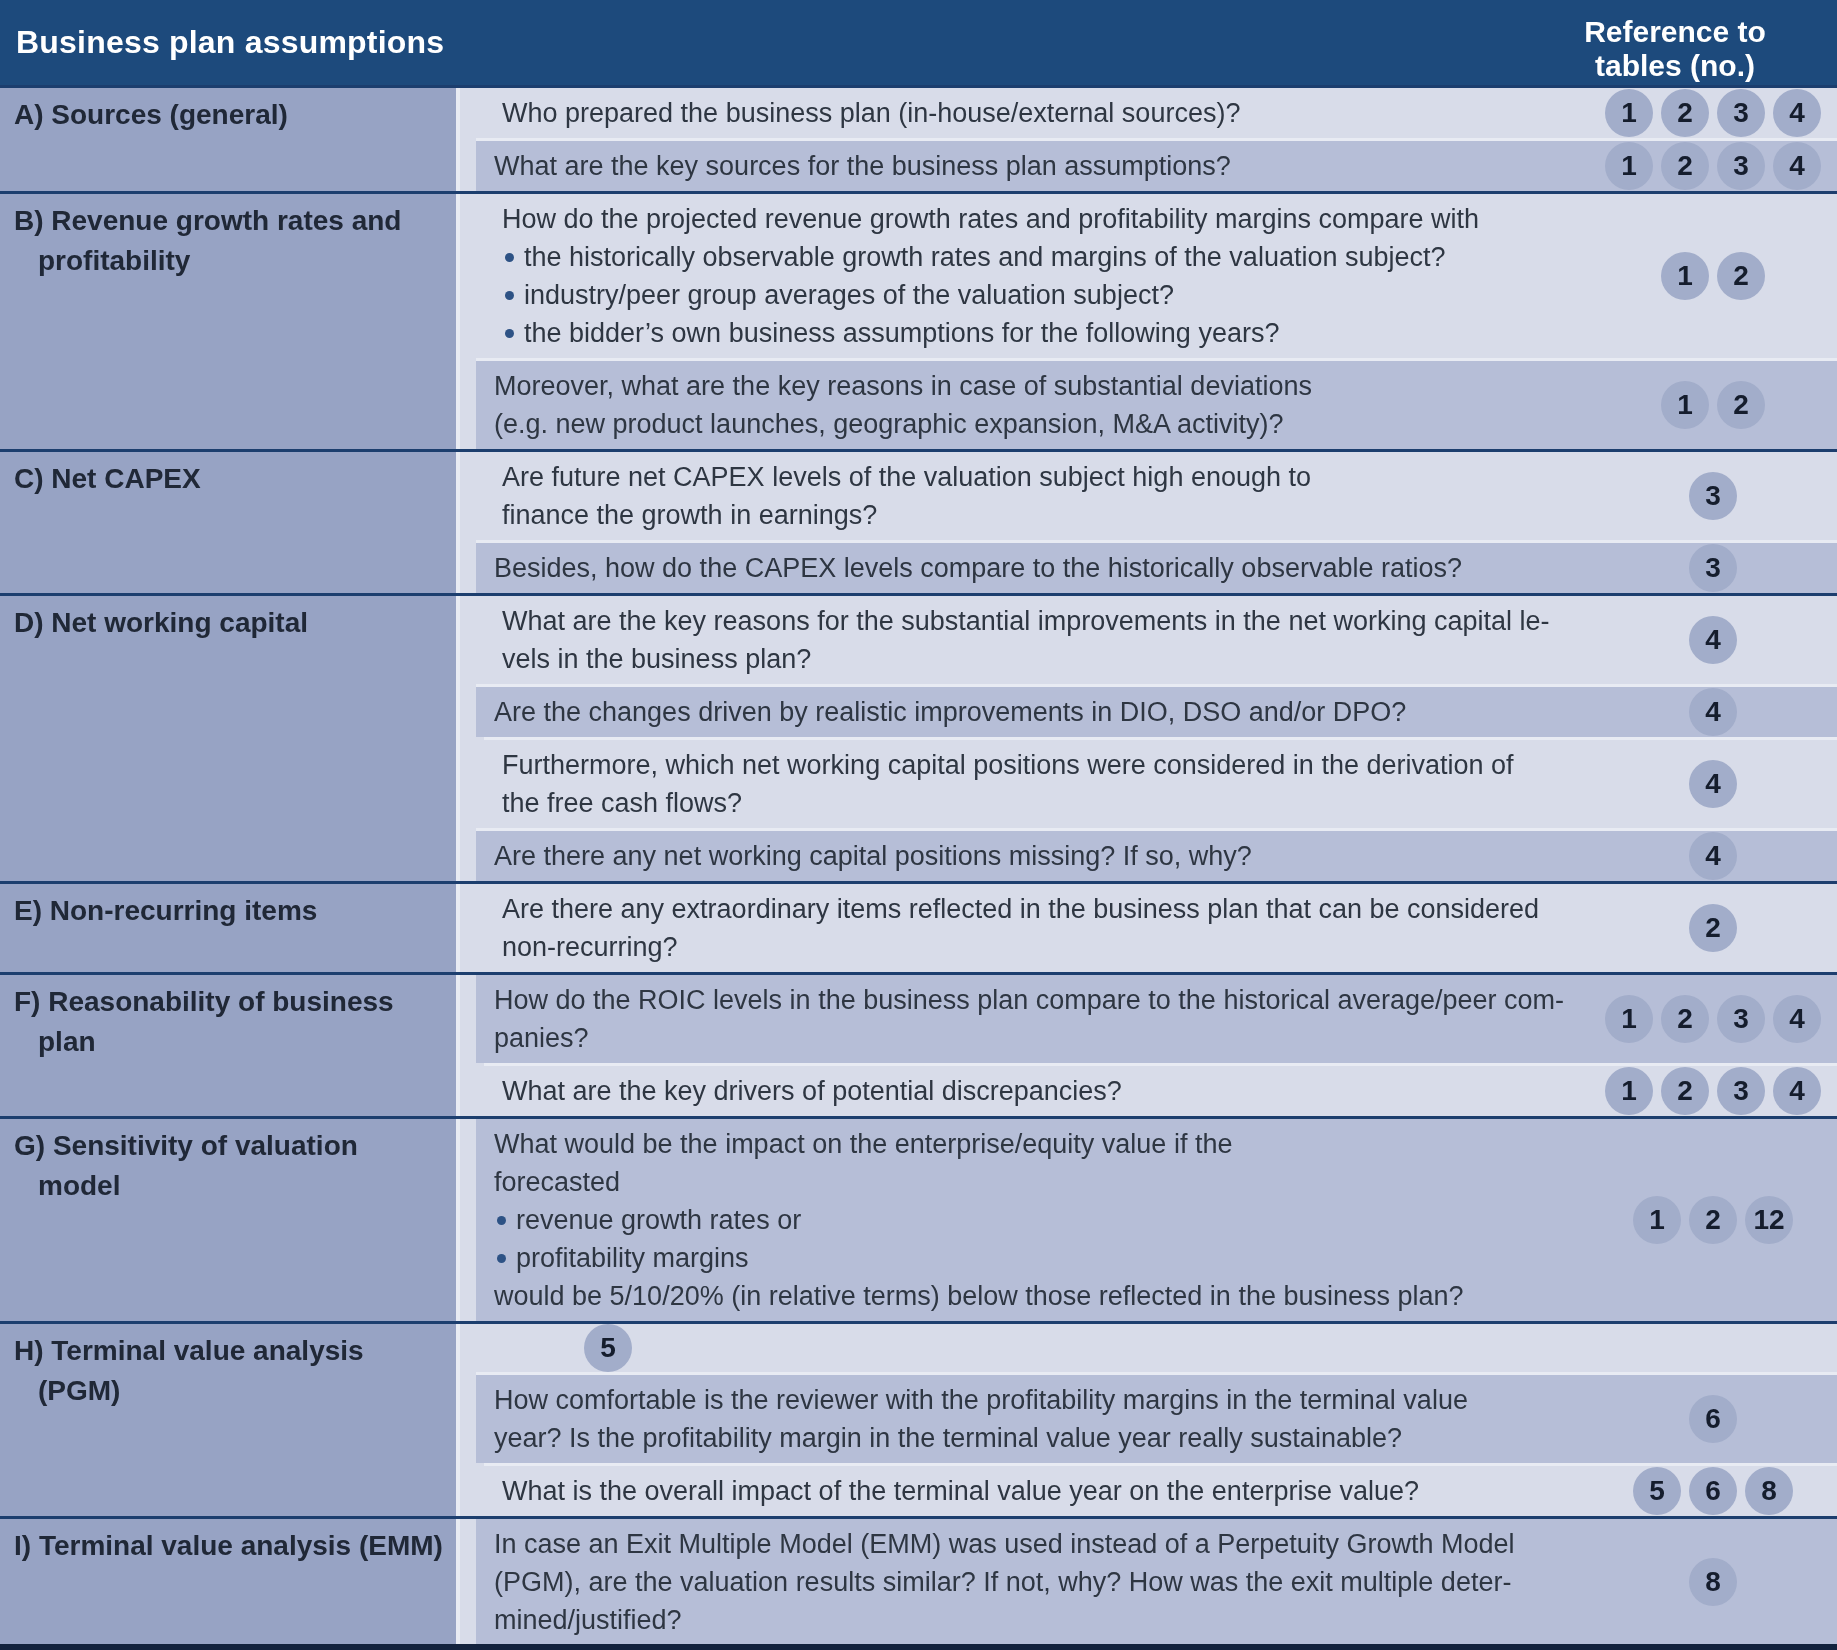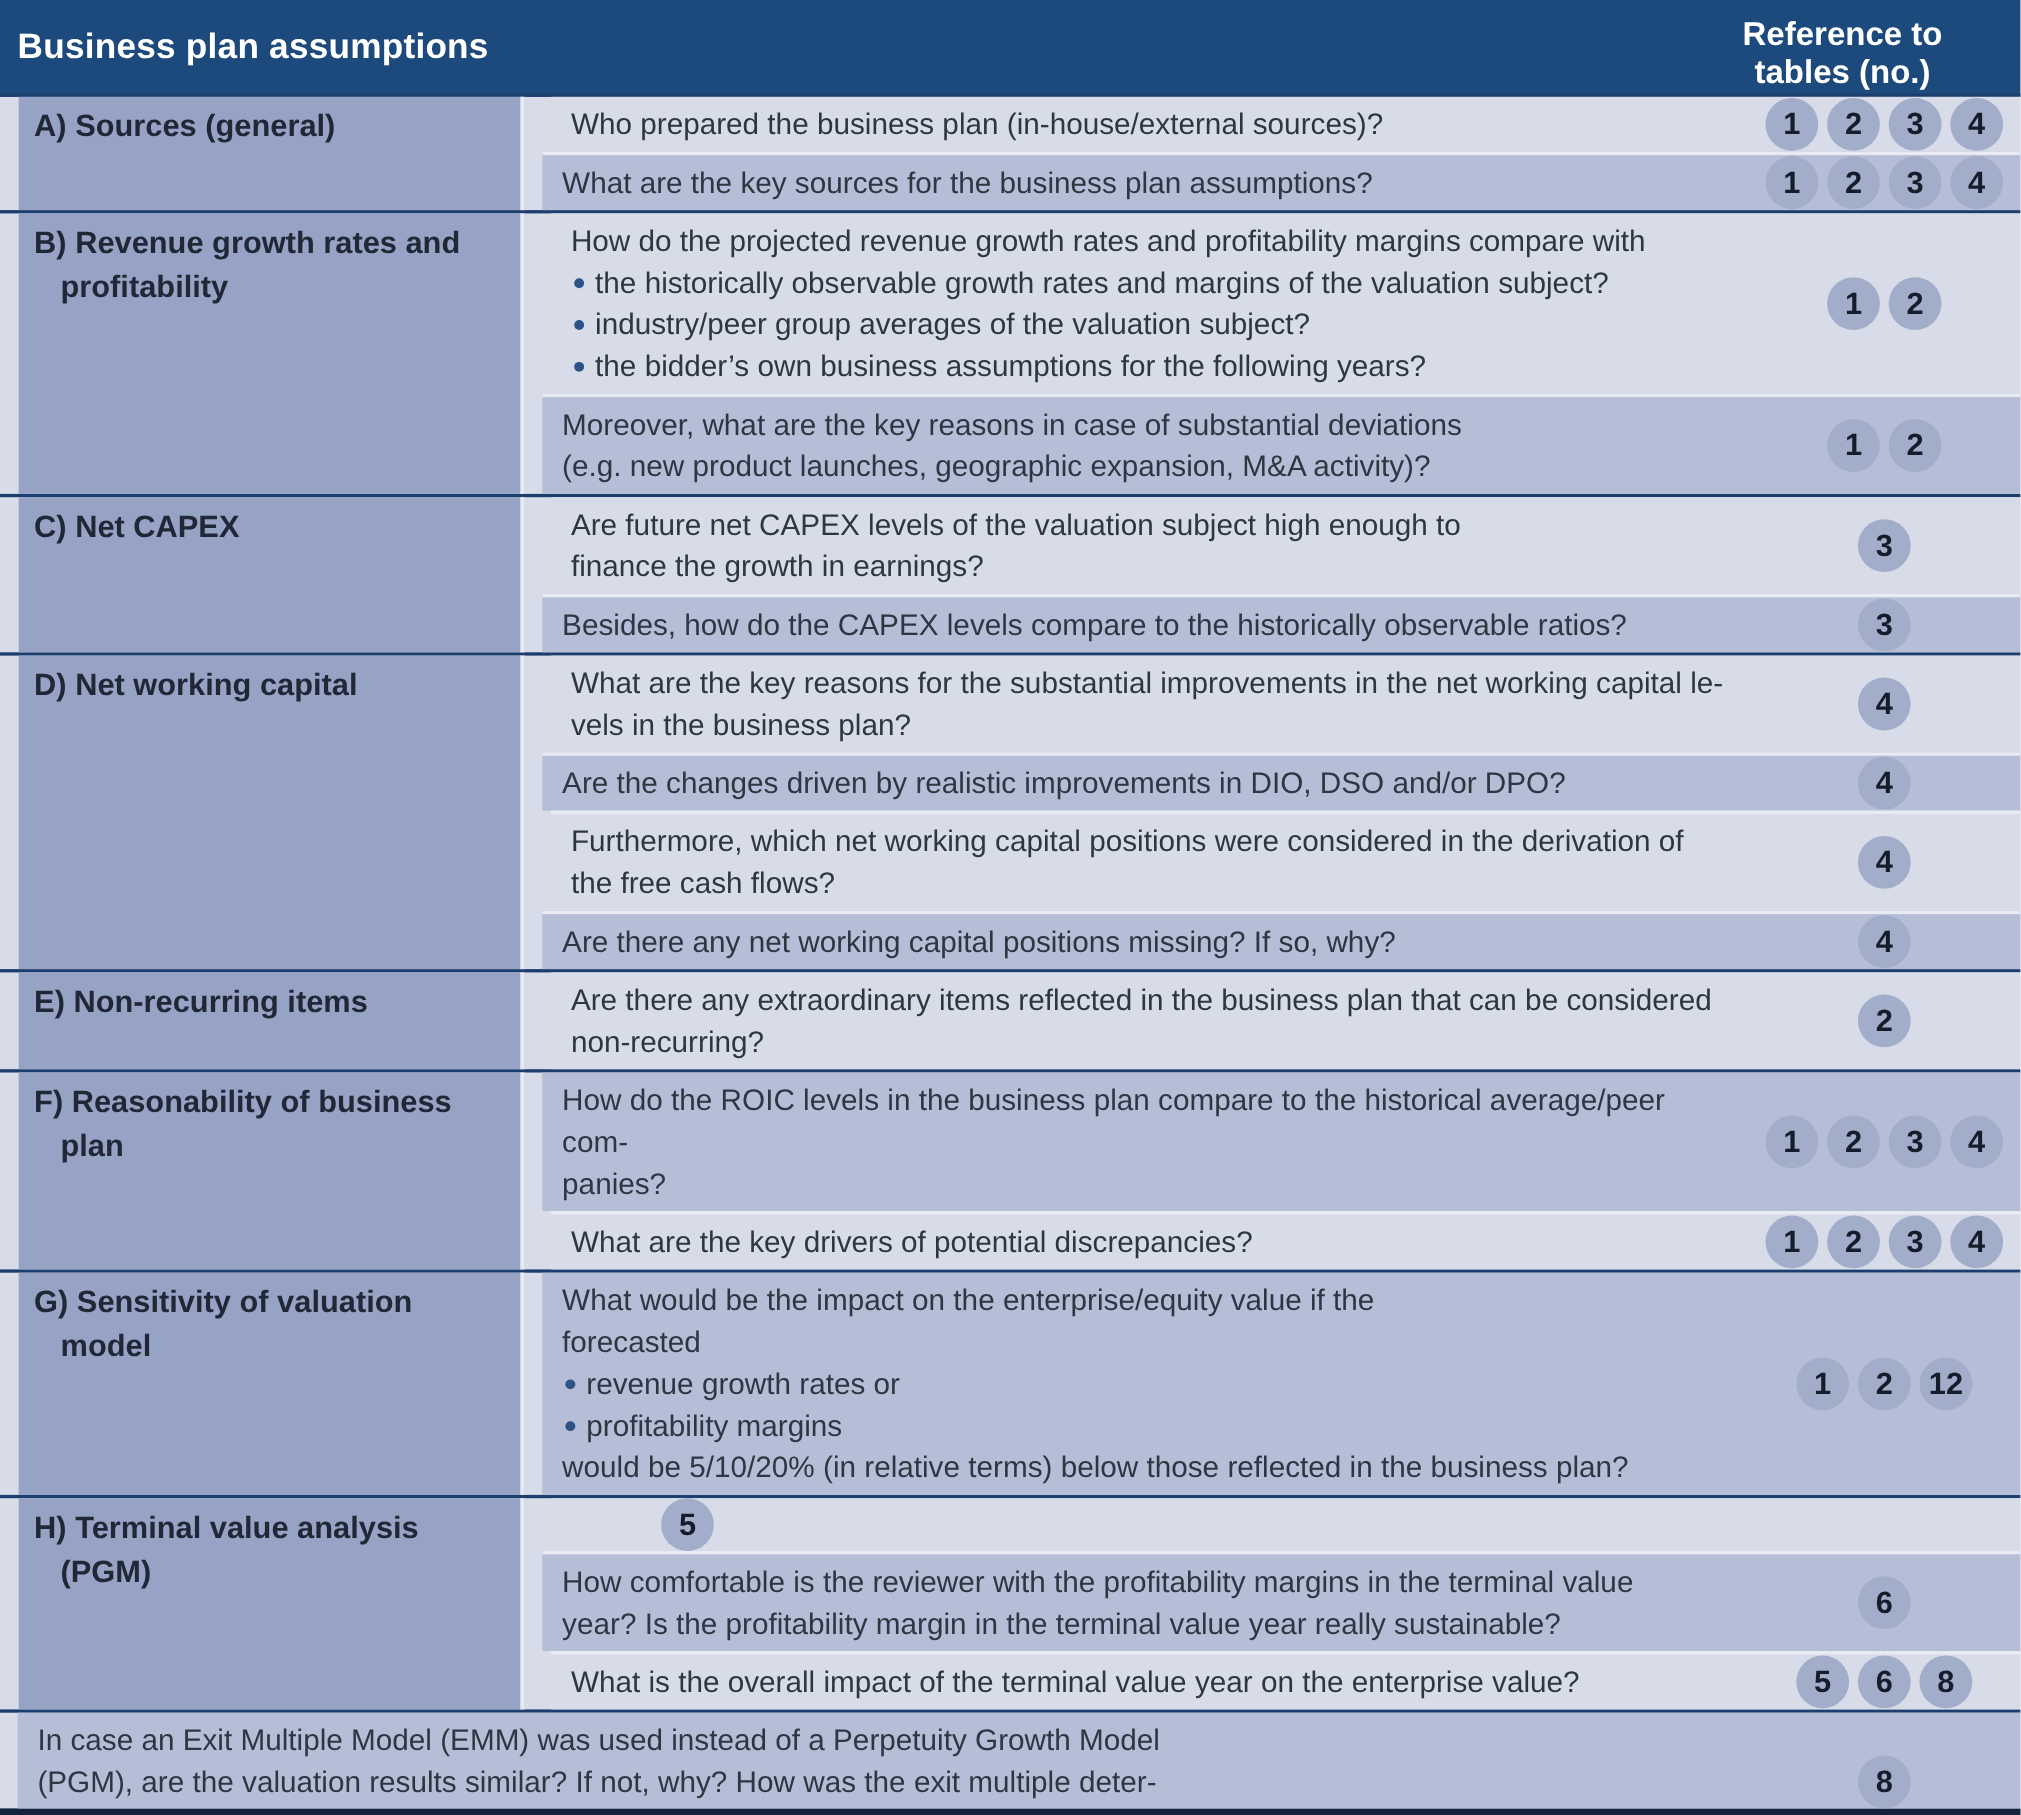--- a/index.html
+++ b/index.html
@@ -25,21 +25,21 @@
   }
 
   
   .section { display:flex; border-top:3px solid #1c3e6e; }
   .section:first-of-type { border-top:none; }
 
   .cat {
     width:460px; flex:none; box-sizing:border-box;
     background:#97a3c4; border-right:4px solid #e8ebf3;
     padding:7px 12px 7px 38px; text-indent:-24px;
-    font-size:28px; font-weight:bold; line-height:40px; color:#202837;margin-left:17px;
+    font-size:28px; font-weight:bold; line-height:40px; color:#202837;
   }
 
   .rows { flex:1; display:flex; flex-direction:column; }
   .qrow { display:flex; border-top:3px solid #e8ebf3; }
   .qrow:first-child { border-top:none; }
   .qrow.light { background:#d8dce9;margin-left:24px; }
   .qrow.dark  { background:#b6bed7;margin-left:16px; }
 
   .qcell {
     flex:1; padding:6px 10px 6px 18px;
@@ -287,20 +287,21 @@
             </div>
             <div class="badges">
               <div class="badge">5</div>
               <div class="badge">6</div>
               <div class="badge">8</div>
             </div>
           </div>
         </div>
       </div>
       <div class="section">
+        <div class="cat">I) Terminal value analysis (EMM)</div>
         <div class="rows">
           <div class="qrow dark">
             <div class="qcell">
               <div class="qline">In case an Exit Multiple Model (EMM) was used instead of a Perpetuity Growth Model
 (PGM), are the valuation results similar? If not, why? How was the exit multiple deter-
 mined/justified?</div>
             </div>
             <div class="badges">
               <div class="badge">8</div>
             </div>

